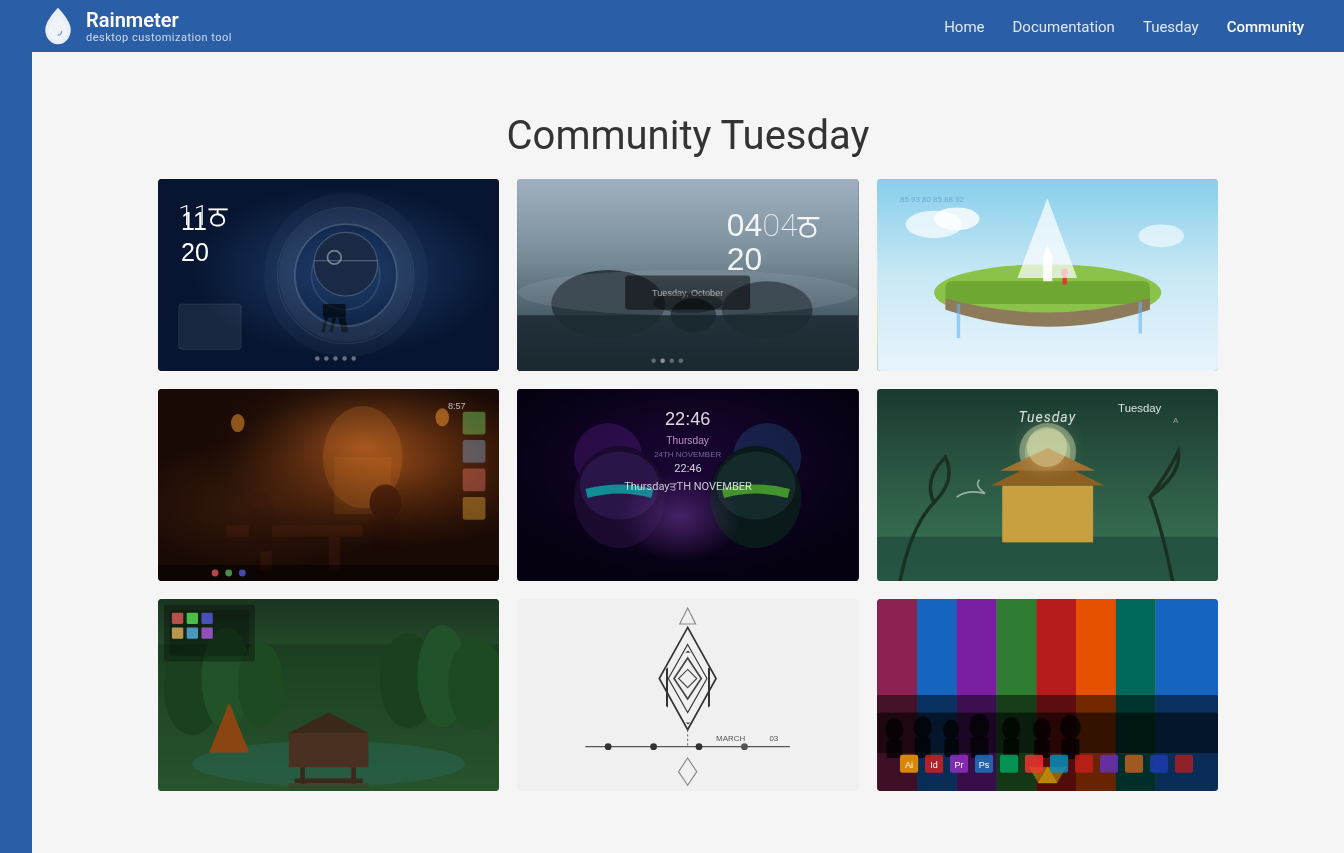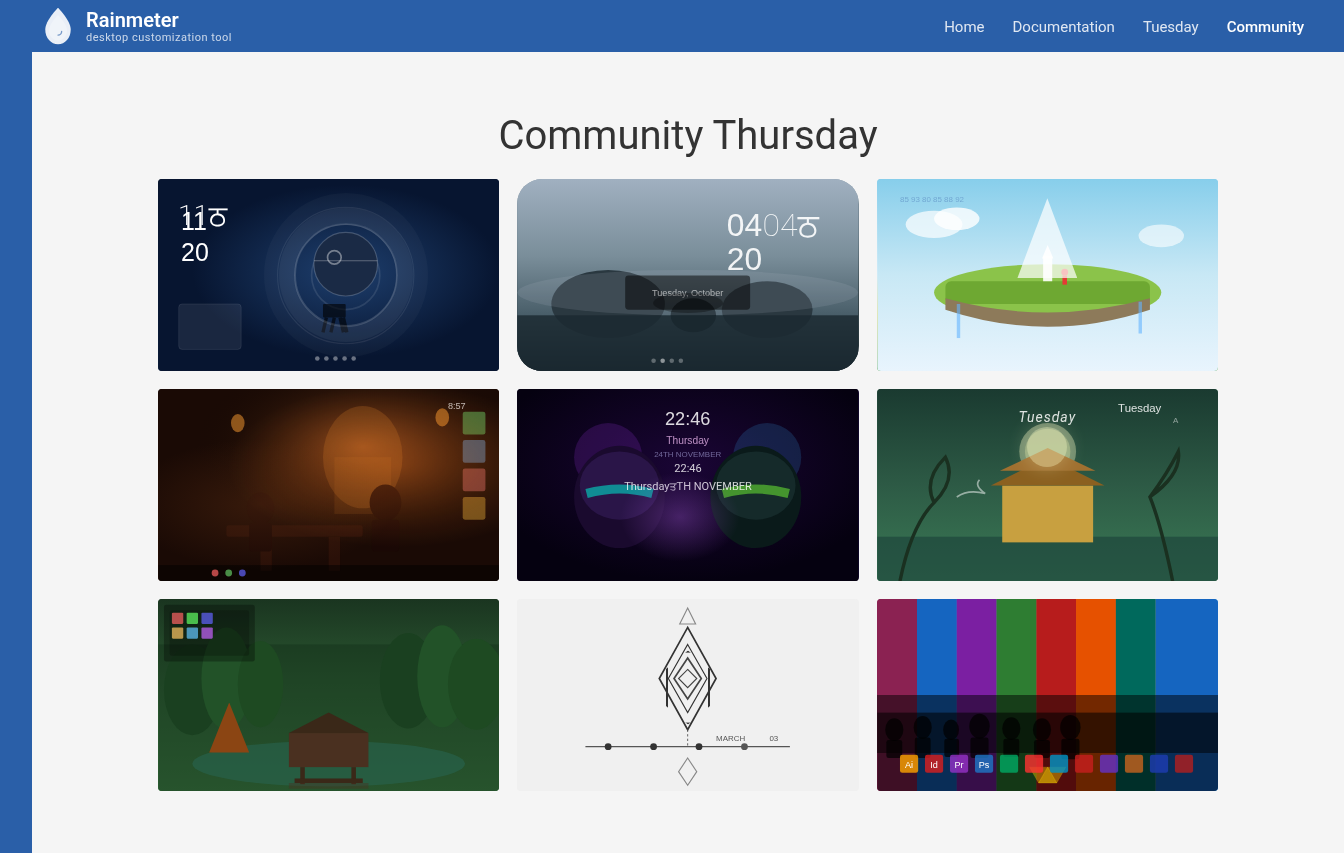--- a/index.html
+++ b/index.html
@@ -128,21 +128,20 @@
       width: 100px;
       height: 100px;
       border-radius: 50%;
       border: 2px solid rgba(255,255,255,0.15);
       box-shadow: 0 0 0 15px rgba(255,255,255,0.05), 0 0 0 30px rgba(255,255,255,0.03);
     }
 
     .img-2 {
       background: linear-gradient(to bottom, #8a9ba8 0%, #6b7f8a 30%, #3a4a50 60%, #1a2830 100%);
       position: relative;
-      border-radius: 25px;
     }
     .img-2::before {
       content: '04\A20';
       white-space: pre;
       position: absolute;
       top: 30px;
       right: 40px;
       color: rgba(255,255,255,0.9);
       font-size: 32px;
       font-weight: 100;
@@ -322,21 +321,21 @@
     <li><a href="#">Home</a></li>
     <li><a href="#">Documentation</a></li>
     <li><a href="#">Tuesday</a></li>
     <li><a href="#" class="active">Community</a></li>
   </ul>
 </nav>
 
 <div class="page-wrapper">
   <div class="left-bar"></div>
   <div class="main-content">
-    <h1 class="page-title">Community Thursday</h1>
+    <h1 class="page-title">Community Tuesday</h1>
 
     <div class="gallery-grid">
 
       <div class="gallery-item img-1">
         <svg class="thumb-canvas" viewBox="0 0 300 169" xmlns="http://www.w3.org/2000/svg">
           <defs>
             <radialGradient id="g1" cx="55%" cy="48%" r="45%">
               <stop offset="0%" stop-color="#1e3f6e"></stop>
               <stop offset="100%" stop-color="#071530"></stop>
             </radialGradient>

